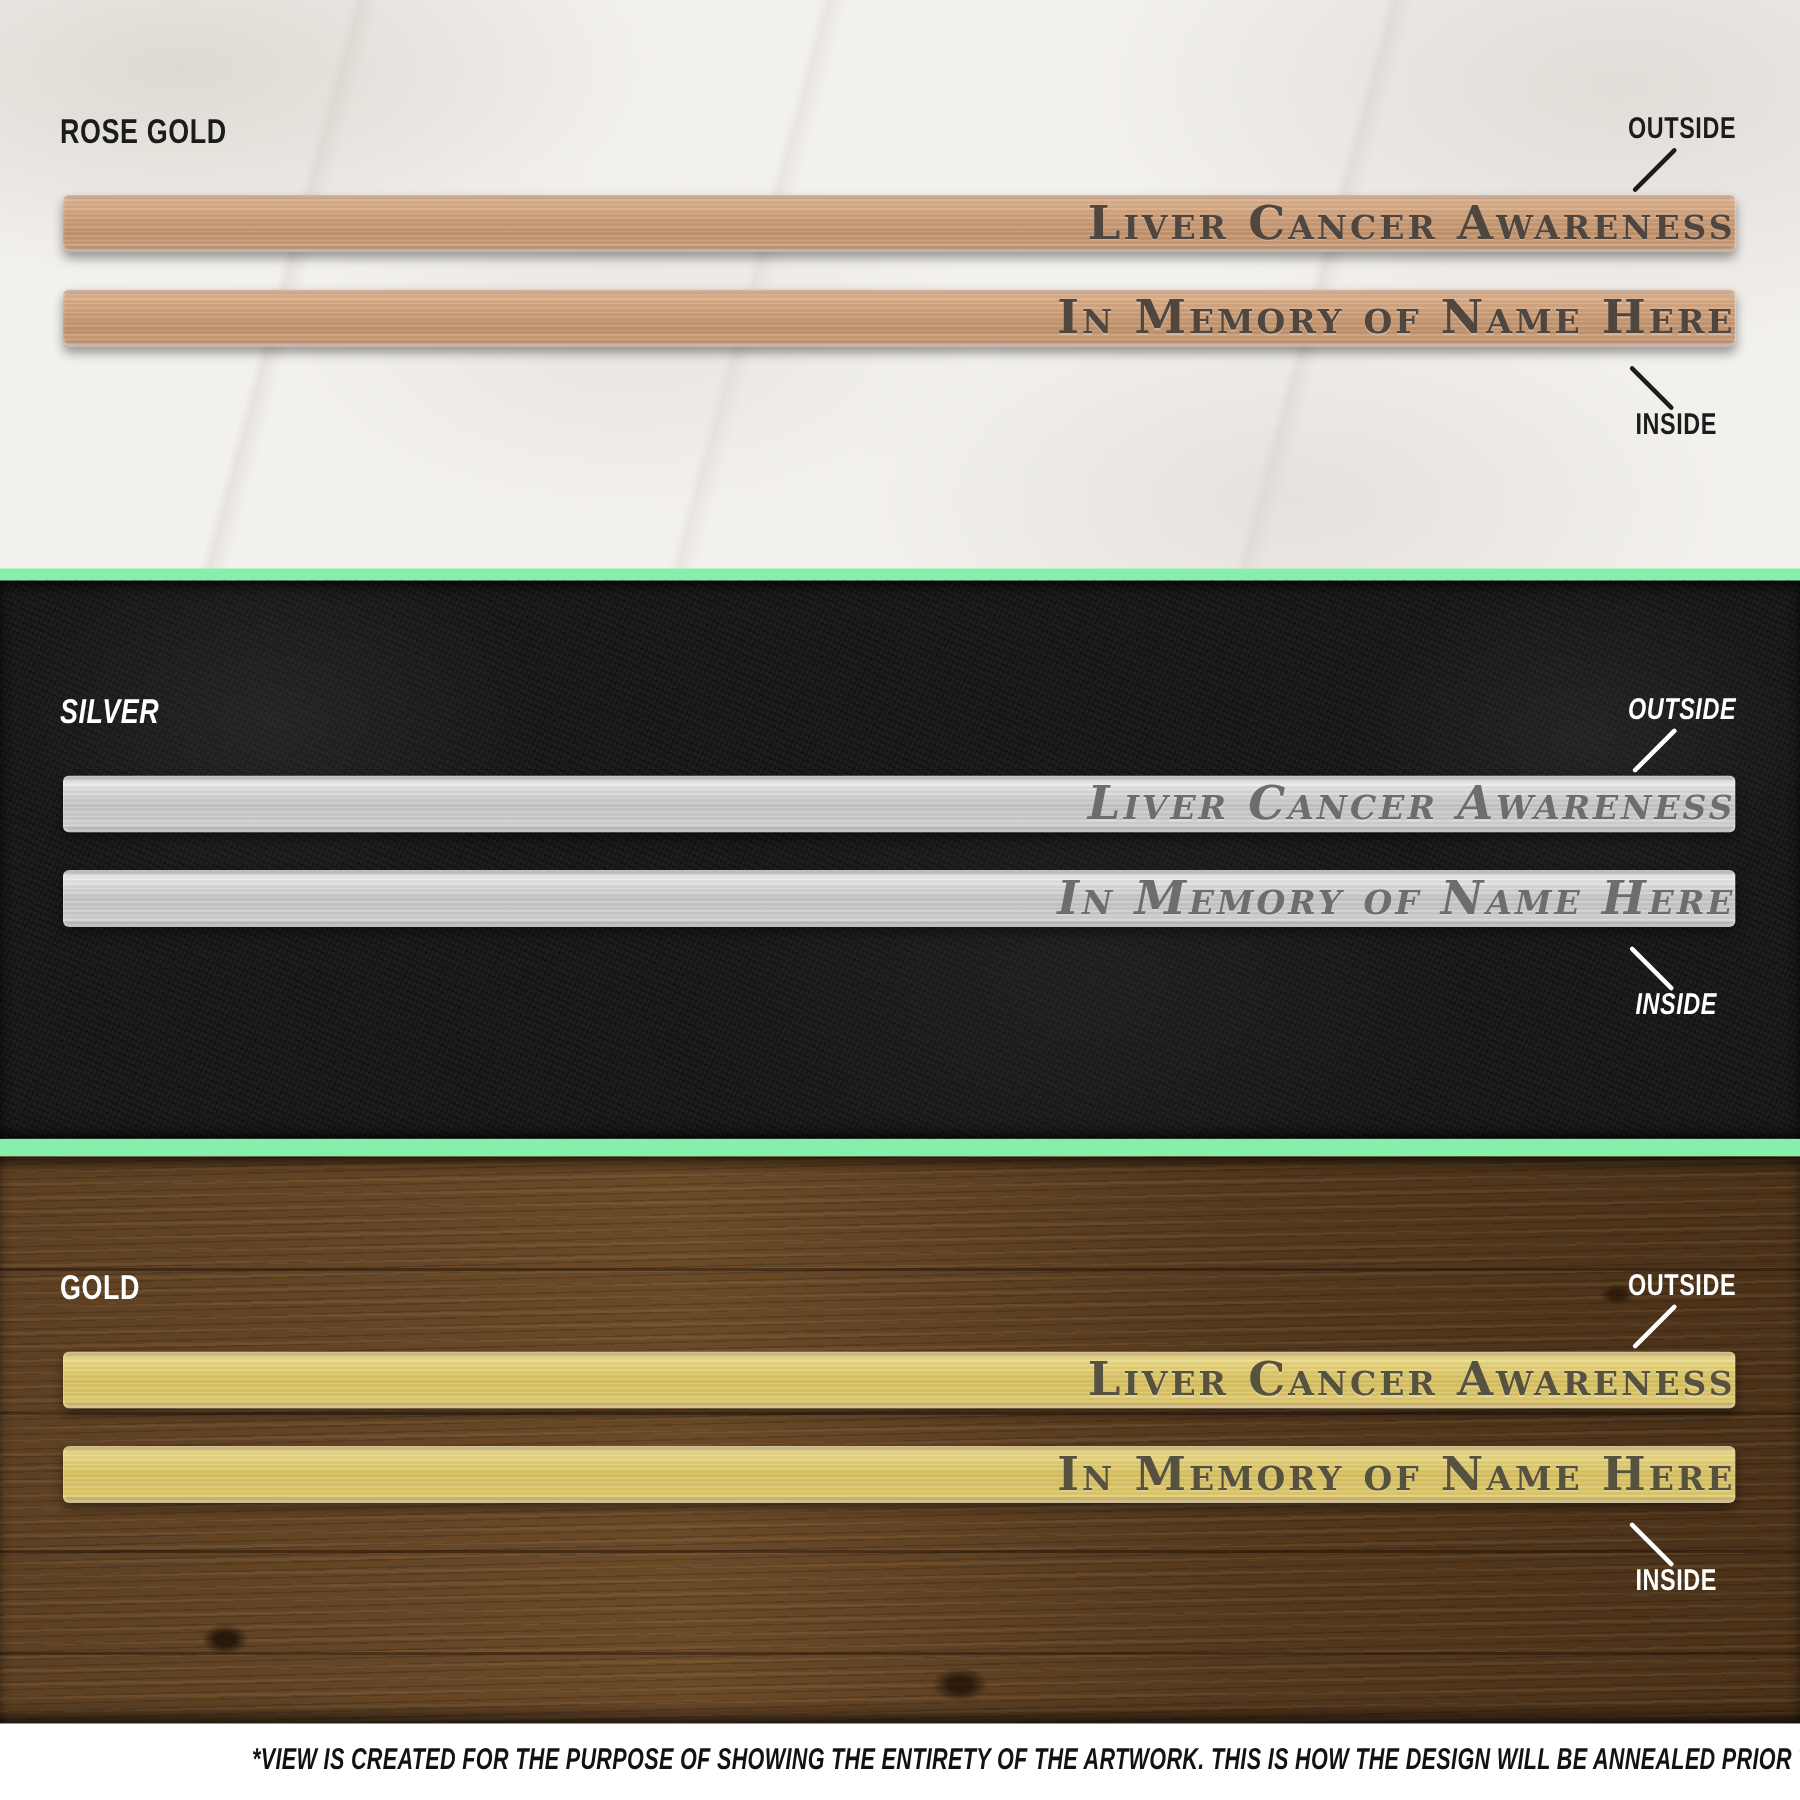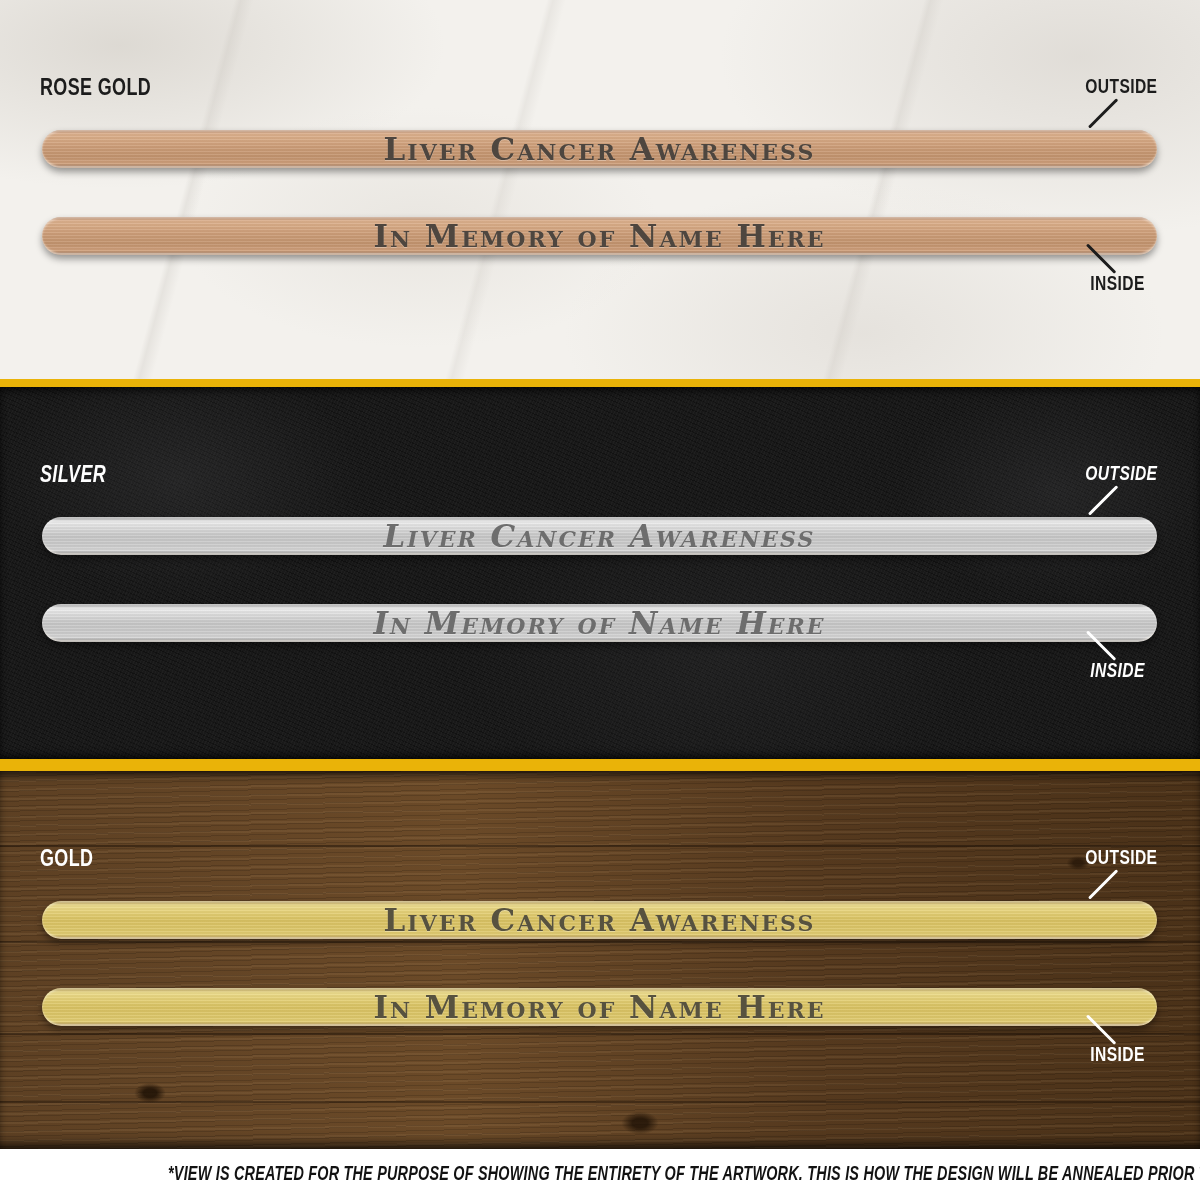--- a/index.html
+++ b/index.html
@@ -1,16 +1,16 @@
 <!DOCTYPE html>
 <html><head>
 <meta charset="utf-8">
 <style>
   html, body { margin:0; padding:0; background:#ffffff; width:1200px; height:1200px; overflow:hidden; }
-  .canvas { position:relative; width:1200px; height:1108px; background:#eab308;
+  .canvas { position:relative; width:1200px; height:1108px; background:#86efac;
             font-family:"Liberation Sans", sans-serif; }
 
   .panel { position:absolute; left:0; width:1200px; overflow:hidden; }
 
   
   .bg-marble { top:0; height:379px; background-color:#f3f1ed;
     background-image:
       radial-gradient(ellipse 500px 220px at 10% 12%, rgba(203,198,190,0.55), transparent 65%),
       radial-gradient(ellipse 600px 300px at 90% 15%, rgba(206,201,194,0.50), transparent 60%),
       radial-gradient(ellipse 400px 200px at 35% 60%, rgba(214,209,201,0.35), transparent 60%),
@@ -54,27 +54,27 @@
   .dark-text  { color:#1c1c1c; }
   .light-text { color:#ffffff; }
 
   .pointer { position:absolute; width:40px; height:3px; border-radius:1.5px; }
   .pointer.out { top:126px; left:1089px; transform:rotate(-45deg); transform-origin:left center; }
   .pointer.in  { top:243px; left:1087px; transform:rotate(45deg);  transform-origin:left center; }
   .pointer-dark  { background:#1c1c1c; }
   .pointer-light { background:#ffffff; }
 
   
-  .strip { position:absolute; left:42px; width:1115px; height:38px; border-radius:19px;
-    text-align:center;
+  .strip { position:absolute; left:42px; width:1115px; height:38px; border-radius:4px;
+    text-align:right;
     box-shadow: inset 0 -3px 2px -1px rgba(255,248,238,0.55),
                 inset 0 2px 2px rgba(255,255,255,0.35),
                 0 4px 7px rgba(0,0,0,0.38); }
   .strip.s1 { top:130px; }
-  .strip.s2 { top:217px; }
+  .strip.s2 { top:193px; }
 
   .strip.rose { background-image:
       repeating-linear-gradient(180deg, rgba(255,255,255,0.10) 0 1px, rgba(0,0,0,0.035) 1px 3px),
       linear-gradient(180deg, #b08162 0%, #dcb08d 10%, #d8ab86 22%, #cb9c77 46%, #c2936e 72%, #cfa07c 88%, #a87e62 95%, #8f6850 100%); }
   .strip.silver { background-image:
       repeating-linear-gradient(180deg, rgba(255,255,255,0.12) 0 1px, rgba(0,0,0,0.04) 1px 3px),
       linear-gradient(180deg, #8f8f8f 0%, #eeeeee 12%, #dedede 26%, #c7c7c7 50%, #cccccc 76%, #d6d6d6 88%, #9b9b9b 96%, #7d7d7d 100%); }
   .strip.gold { background-image:
       repeating-linear-gradient(180deg, rgba(255,255,255,0.10) 0 1px, rgba(0,0,0,0.035) 1px 3px),
       linear-gradient(180deg, #ab8f45 0%, #ecdc8e 12%, #e6d27a 26%, #d9c262 50%, #ddc76b 78%, #e2cd74 88%, #b3954a 96%, #97793a 100%); }

